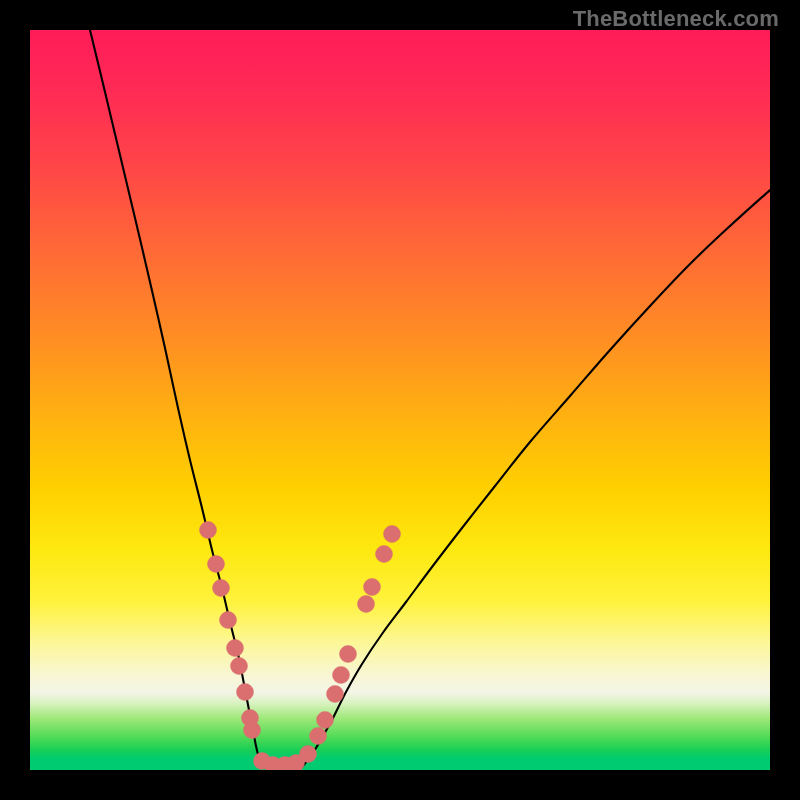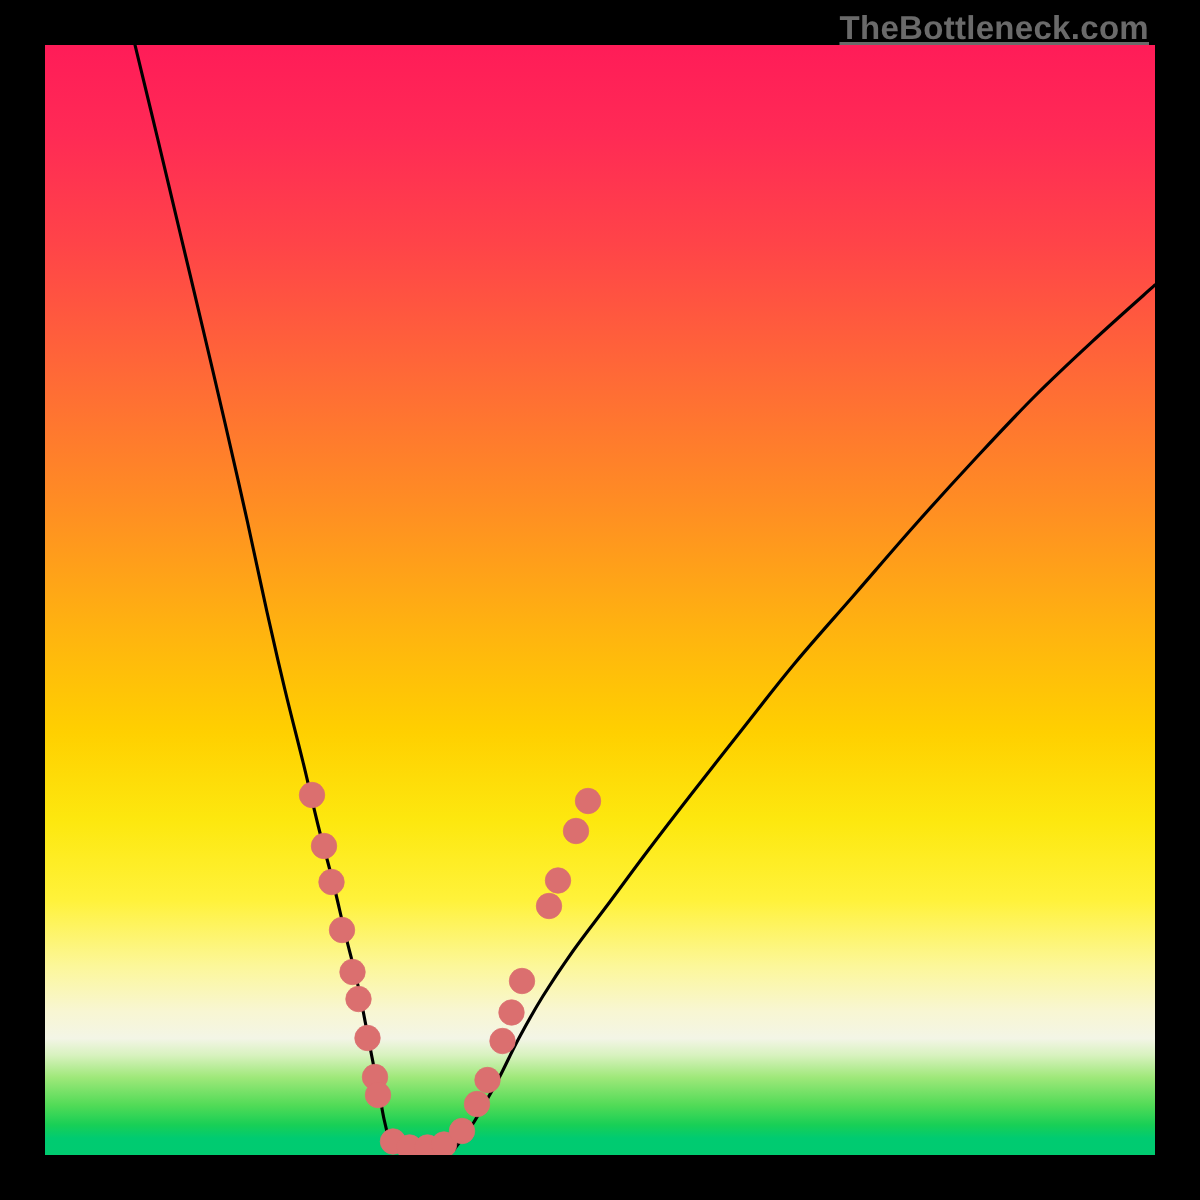--- a/index.html
+++ b/index.html
@@ -7,28 +7,27 @@
     padding: 0;
     width: 800px;
     height: 800px;
     background: #000;
     overflow: hidden;
     position: relative;
   }
   .watermark {
     position: absolute;
     top: 6px;
-    right: 34px;
+    right: 21px;
     font-family: Arial, Helvetica, sans-serif;
     font-size: 22px;
     font-weight: bold;
     color: #6a6a6a;
     letter-spacing: 0.2px;
     z-index: 10;
-    text-decoration: underline;
   }
   .plot-area {
     position: absolute;
     left: 30px;
     top: 30px;
     width: 740px;
     height: 740px;
     overflow: hidden;
   }
   .gradient-bg {

